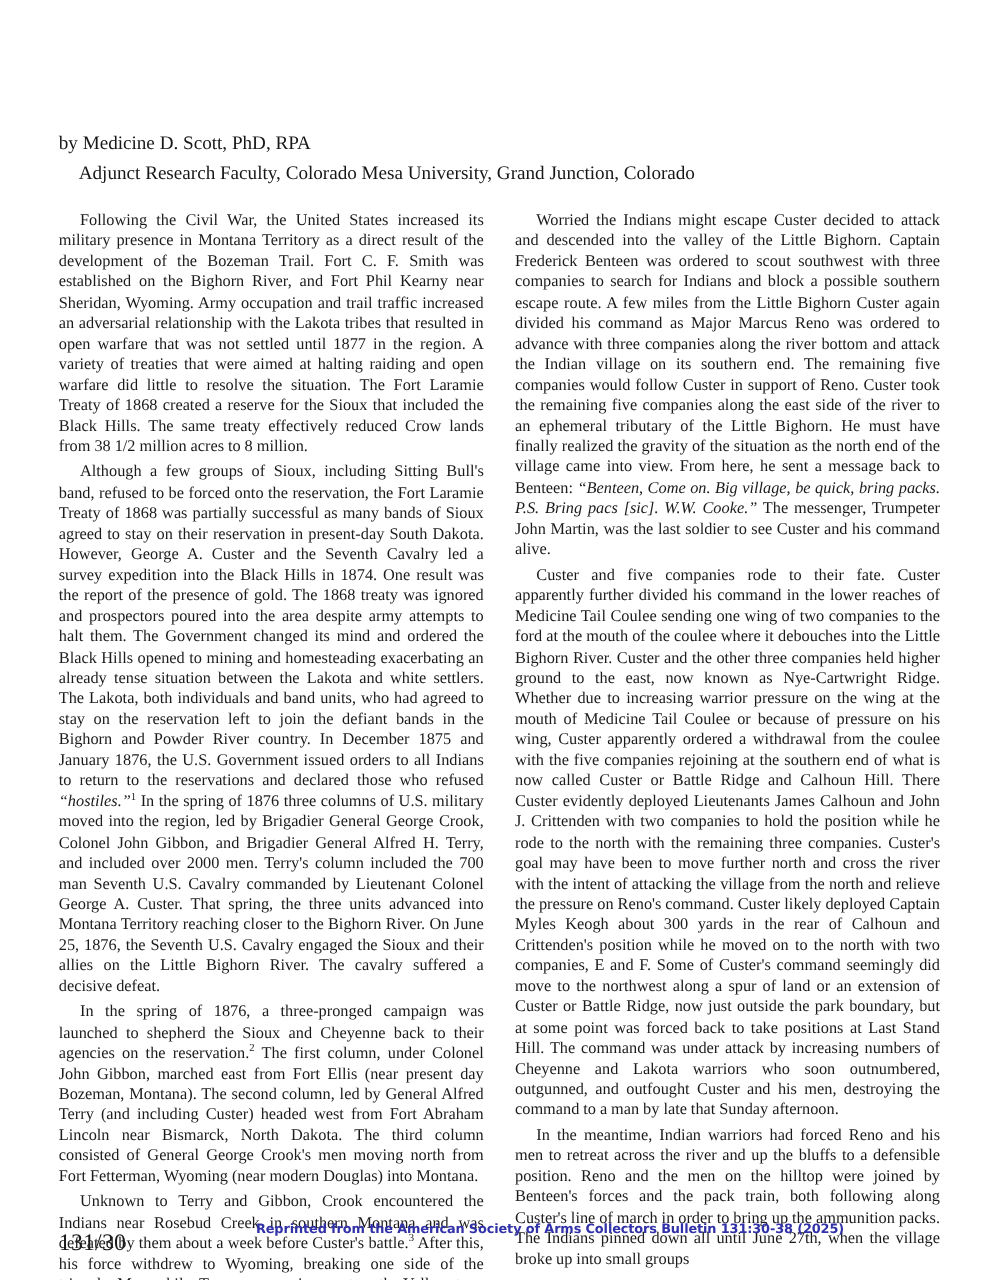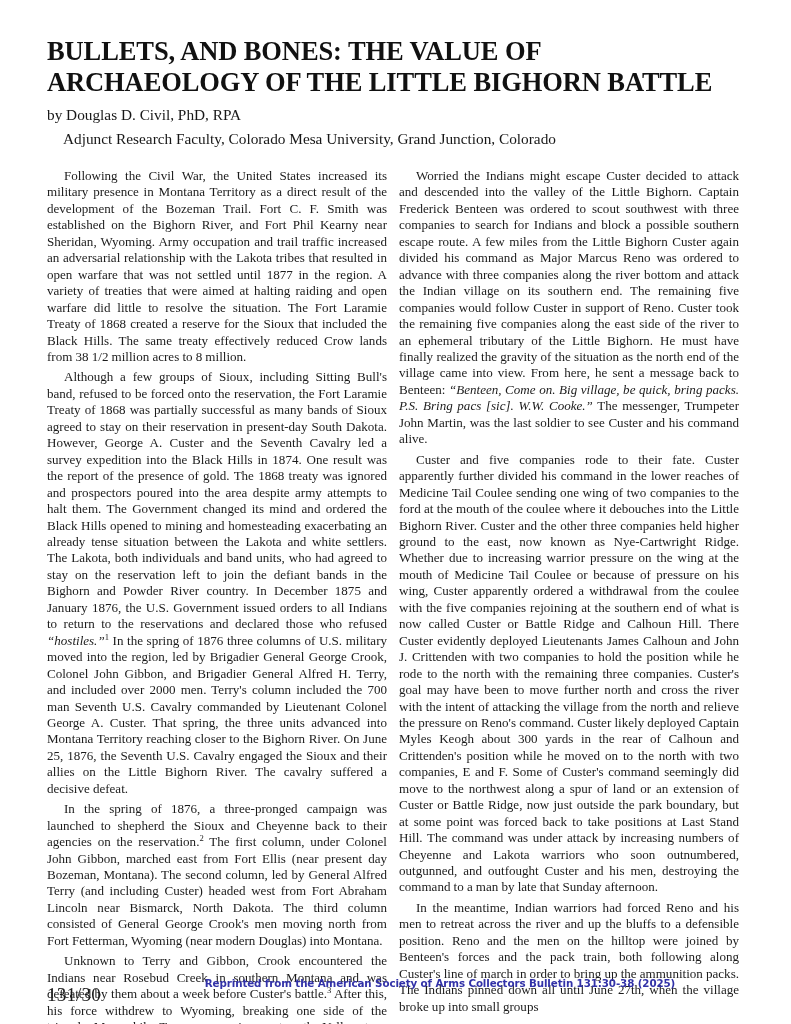--- a/index.html
+++ b/index.html
@@ -64,21 +64,21 @@
   }
 
   
   .columns {
     position: absolute;
     left: 47px;
     top: 168px;
     width: 706px;
     height: 800px;
     display: flex;
-    gap: 12px;
+    gap: 25px;
   }
   .col {
     width: 340px;
     flex: 0 0 340px;
   }
   .col p {
     margin: 0;
     font-size: 13.05px;
     line-height: 16.45px;
     text-align: justify;
@@ -132,26 +132,23 @@
     line-height: 15.5px;
     letter-spacing: -0.1px;
   }
   .reprint-line { display: block; white-space: nowrap; }
 </style>
 </head>
 <body>
 
 <div class="page">
 
-  <div class="title-block">
-    <h1 class="doc-title">BULLETS, AND BONES: THE VALUE OF ARCHAEOLOGY OF THE LITTLE BIGHORN BATTLE</h1>
-  </div>
 
   <div class="byline-block">
-    <p class="byline-1">by Douglas D. Civil, PhD, RPA</p>
+    <p class="byline-1">by Medicine D. Scott, PhD, RPA</p>
     <p class="byline-2">Adjunct Research Faculty, Colorado Mesa University, Grand Junction, Colorado</p>
   </div>
 
   <div class="columns">
 
     <div class="col">
       <p>Following the Civil War, the United States increased its military presence in Montana Territory as a direct result of the development of the Bozeman Trail. Fort C. F. Smith was established on the Bighorn River, and Fort Phil Kearny near Sheridan, Wyoming. Army occupation and trail traffic increased an adversarial relationship with the Lakota tribes that resulted in open warfare that was not settled until 1877 in the region. A variety of treaties that were aimed at halting raiding and open warfare did little to resolve the situation. The Fort Laramie Treaty of 1868 created a reserve for the Sioux that included the Black Hills. The same treaty effectively reduced Crow lands from 38 1/2 million acres to 8 million.</p>
 
       <p><span>Although a few groups of Sioux, including Sitting Bull's band, refused to be forced onto the reservation, the Fort Laramie Treaty of 1868 was partially successful as many bands of Sioux agreed to stay on their reservation in present-day South Dakota. However, George A. Custer and the Seventh Cavalry led a survey expedition into the Black Hills in 1874. One result was the report of the presence of gold. The 1868 treaty was ignored and prospectors poured into the area despite army attempts to halt them. The Government changed its mind and ordered the Black Hills opened to mining and homesteading exacerbating an already tense situation between the Lakota and white settlers. The Lakota, both individuals and band units, who had agreed to stay on the reservation left to join the defiant bands in the Bighorn and Powder River country. In December 1875 and January 1876, the U.S. Government issued orders to all Indians to return to the reservations and declared those who refused </span><em>“hostiles.”</em><sup class="fn">1</sup><span> In the spring of 1876 three columns of U.S. military moved into the region, led by Brigadier General George Crook, Colonel John Gibbon, and Brigadier General Alfred H. Terry, and included over 2000 men. Terry's column included the 700 man Seventh U.S. Cavalry commanded by Lieutenant Colonel George A. Custer. That spring, the three units advanced into Montana Territory reaching closer to the Bighorn River. On June 25, 1876, the Seventh U.S. Cavalry engaged the Sioux and their allies on the Little Bighorn River. The cavalry suffered a decisive defeat.</span></p>
 

